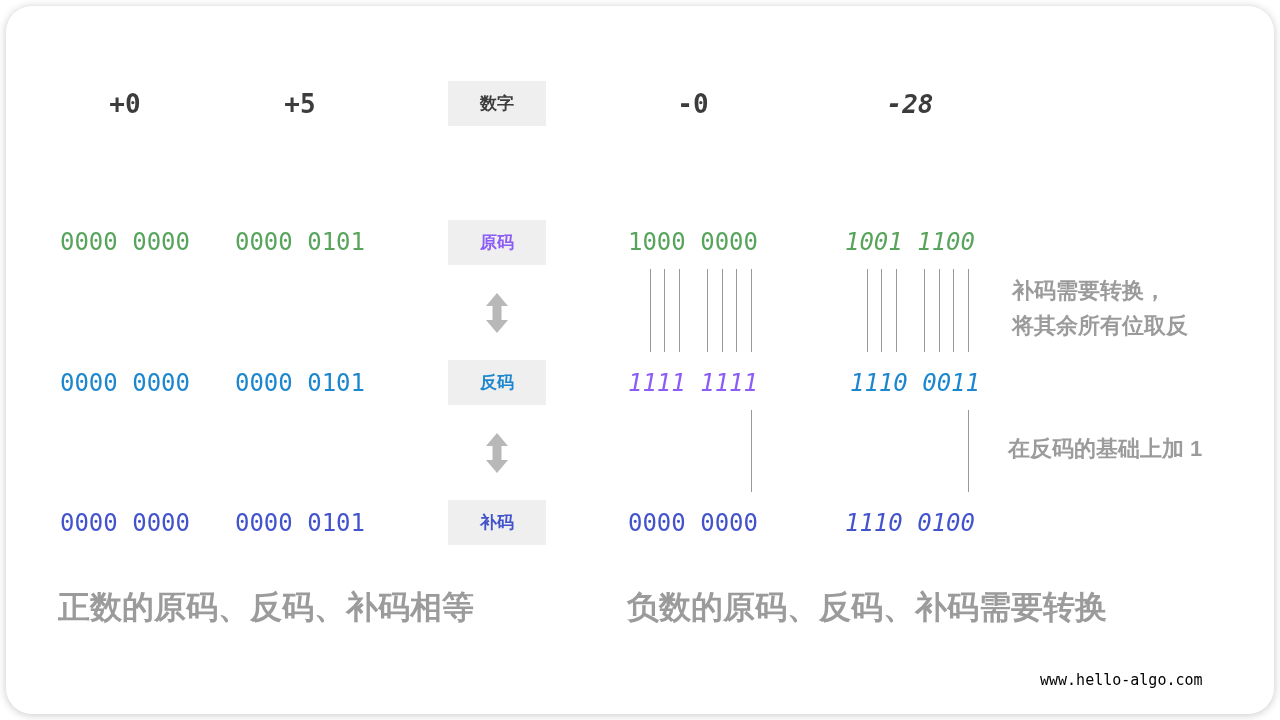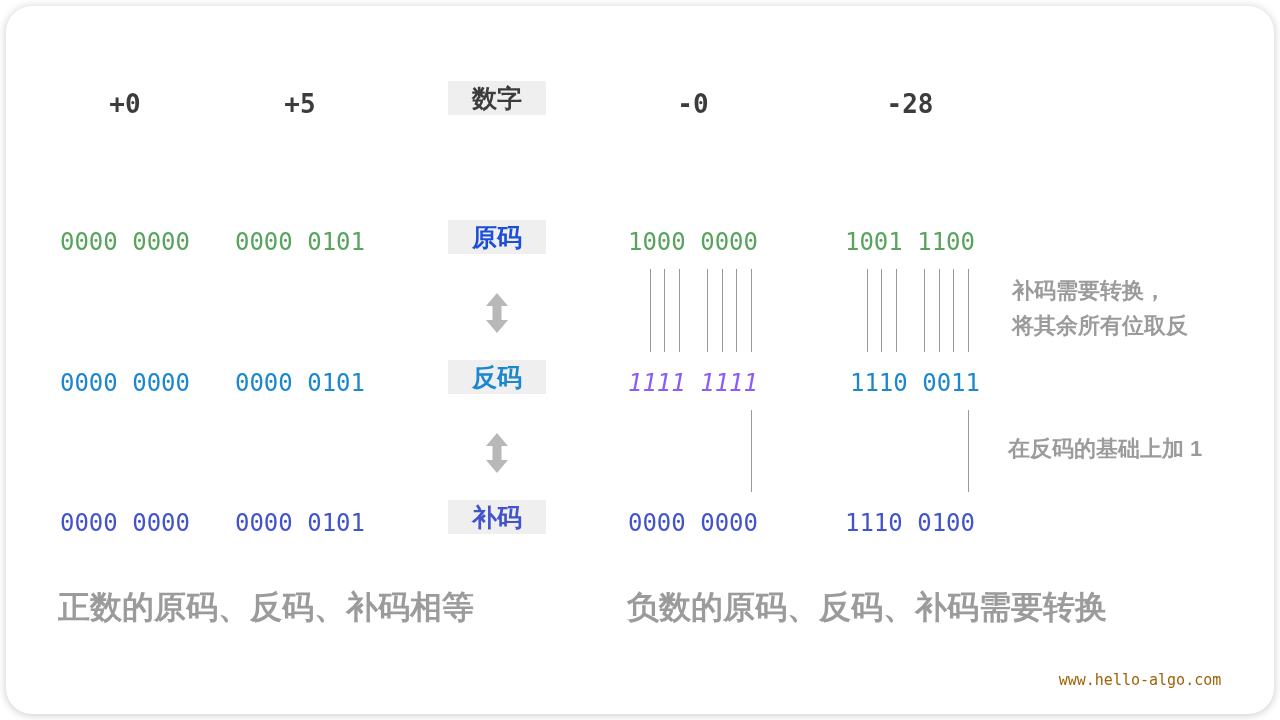--- a/index.html
+++ b/index.html
@@ -39,34 +39,34 @@
     text-align: center;
     width: 140px;
     height: 30px;
     line-height: 30px;
     white-space: pre;
   }
   
   .c1 { left: 55px; }
   .c2 { left: 230px; }
   .c4 { left: 623px; }
-  .c5 { left: 840px; }
+  .c5 { left: 840px; font-style: italic; }
   
   .label-box {
     position: absolute;
     left: 448px;
     width: 98px;
-    height: 34px;
+    height: 45px;
     background: #efefef;
     border-radius: 0;
     display: flex;
     align-items: center;
     justify-content: center;
     font-weight: bold;
-    font-size: 25px;
+    font-size: 17px;
     font-family: "Liberation Sans", sans-serif;
   }
   
   .vline {
     position: absolute;
     width: 1px;
     background: #999999;
   }
   .vline-group { position: absolute; width: 140px; height: 83px; }
   .vline-group .vline { top: 0; height: 100%; }
@@ -88,44 +88,44 @@
   .caption {
     color: #9b9b9b;
     font-weight: bold;
     font-size: 32px;
     line-height: 28px;
     white-space: pre;
   }
   .watermark {
     font-family: "DejaVu Sans Mono", monospace;
     font-size: 15px;
-    color: #a16207;
+    color: #000000;
     width: 200px;
-    text-align: center;
+    text-align: left;
   }
   .arrow svg { display: block; }
 </style>
 </head>
 <body>
 
 <div class="stage">
   <div class="card"></div>
 
   <div class="abs num-header c1" style="top:88px">+0</div>
   <div class="abs num-header c2" style="top:88px">+5</div>
   <div class="label-box" style="top:81px">
     <span style="color: rgb(60, 60, 60);">数字</span>
   </div>
   <div class="abs num-header c4" style="top:88px">-0</div>
   <div class="abs num-header c5" style="top:88px">-28</div>
 
   <div class="abs bin c1" style="top: 227px; color: rgb(88, 164, 92);">0000 0000</div>
   <div class="abs bin c2" style="top: 227px; color: rgb(88, 164, 92);">0000 0101</div>
   <div class="label-box" style="top:220px">
-    <span style="color: #1d4ed8;">原码</span>
+    <span style="color: #8b5cf6;">原码</span>
   </div>
   <div class="abs bin c4" style="top: 227px; color: rgb(88, 164, 92);">1000 0000</div>
   <div class="abs bin c5" style="top: 227px; color: rgb(88, 164, 92);">1001 1100</div>
 
   <div class="vline-group c4" style="top:269px">
     <div class="vline"></div>
     <div class="vline"></div>
     <div class="vline"></div>
     <div class="vline"></div>
     <div class="vline"></div>

